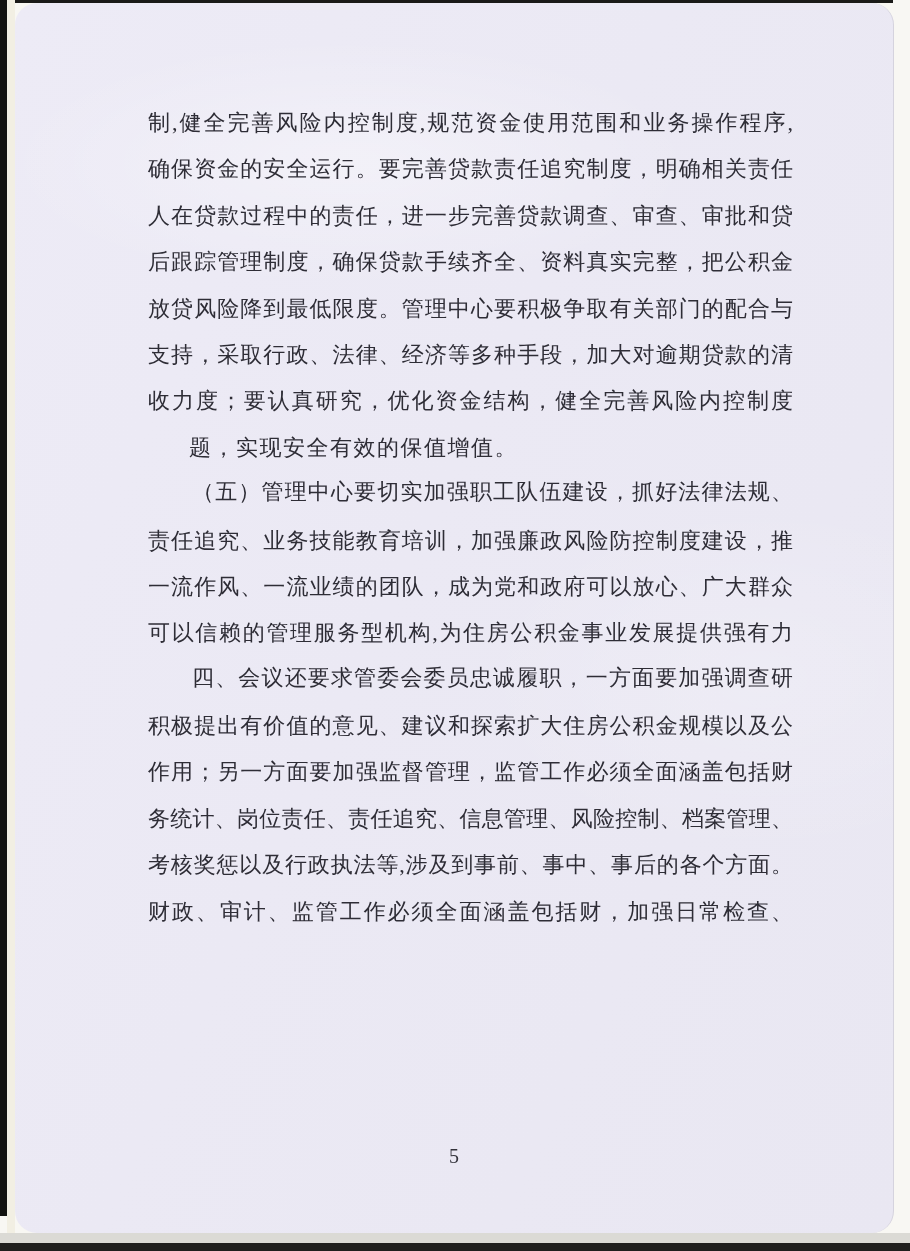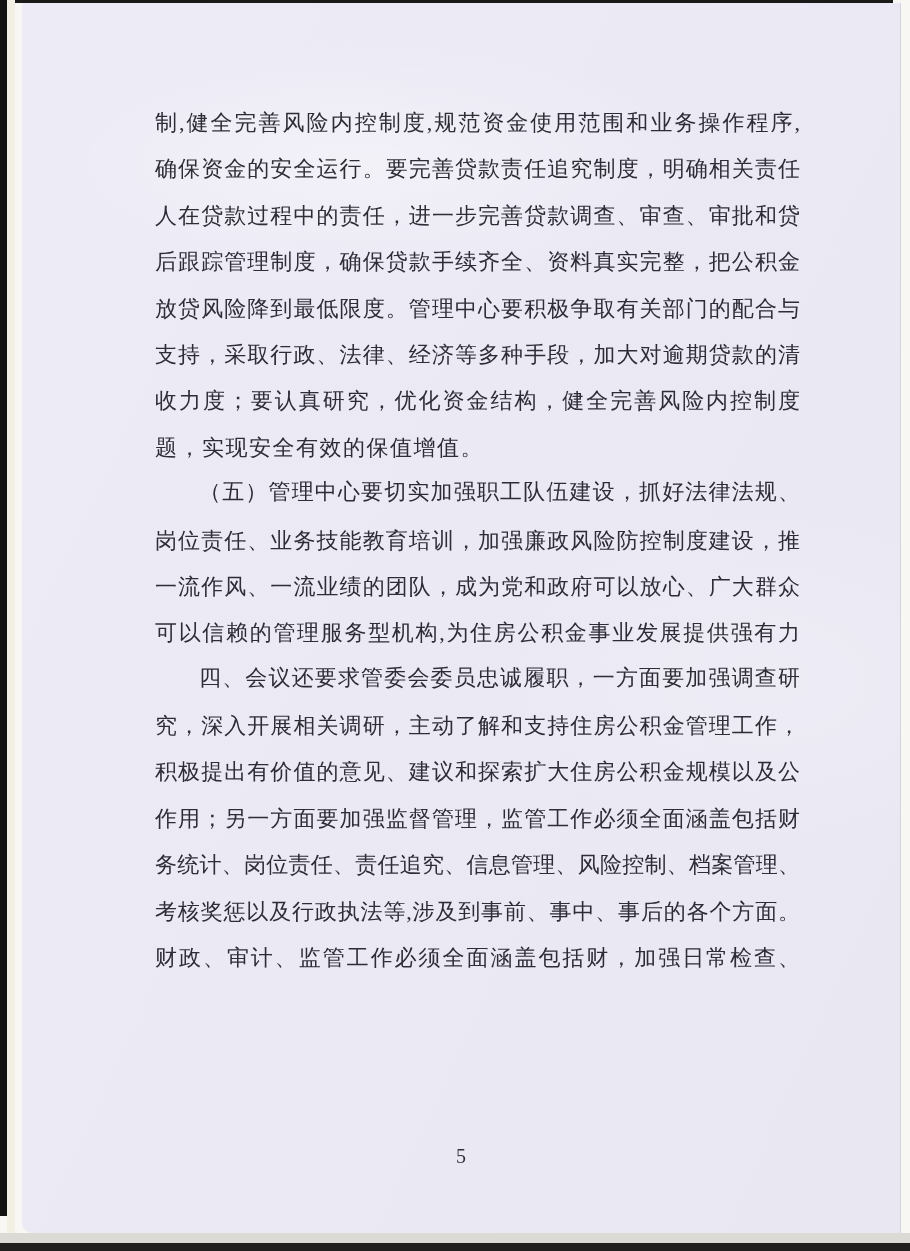--- a/index.html
+++ b/index.html
@@ -37,48 +37,50 @@
     position: absolute; left: 0; top: 1233px; width: 910px; height: 10px;
     background: #dbdad5;
   }
   .strip-bottom-dark {
     position: absolute; left: 0; top: 1243px; width: 910px; height: 8px;
     background: #201f1d;
   }
   
   .paper {
     position: absolute;
-    left: 22px; top: 3px;
+    left: 15px; top: 3px;
     width: 878px; height: 1230px;
     background:
       radial-gradient(ellipse 500px 180px at 38% 13%, rgba(255,255,255,0.35), rgba(255,255,255,0) 70%),
       radial-gradient(ellipse 420px 260px at 85% 55%, rgba(255,255,255,0.18), rgba(255,255,255,0) 70%),
       linear-gradient(115deg, #edebf6 0%, #ebe9f4 45%, #e9e7f2 100%);
     border-right: 1px solid #d5d3de;
     border-bottom-left-radius: 10px;
+    border-radius: 22px;
   }
   .textblock {
     position: absolute;
     left: 133px; top: 97px;
     width: 645px;
   }
   .line {
     height: 46.4px;
     line-height: 46.4px;
     font-size: 22px;
     color: #2e2d36;
     white-space: nowrap;
     text-align: justify;
     text-align-last: justify;
     text-justify: inter-character;
   }
   .line.end {
     text-align: center;
     text-align-last: left;
     letter-spacing: 1.5px;
+    margin-left: 41px;
   }
   .line.indent {
     text-indent: 44px;
     font-family: Liberation Mono, monospace;
   }
   .pagenum {
     position: absolute;
     left: 0; right: 0;
     top: 1142px;
     text-align: center;
@@ -101,25 +103,24 @@
     <div class="textblock">
       <div class="line">制,健全完善风险内控制度,规范资金使用范围和业务操作程序,</div>
       <div class="line">确保资金的安全运行。要完善贷款责任追究制度，明确相关责任</div>
       <div class="line">人在贷款过程中的责任，进一步完善贷款调查、审查、审批和贷</div>
       <div class="line">后跟踪管理制度，确保贷款手续齐全、资料真实完整，把公积金</div>
       <div class="line">放贷风险降到最低限度。管理中心要积极争取有关部门的配合与</div>
       <div class="line">支持，采取行政、法律、经济等多种手段，加大对逾期贷款的清</div>
       <div class="line">收力度；要认真研究，优化资金结构，健全完善风险内控制度</div>
       <div class="line end">题，实现安全有效的保值增值。</div>
       <div class="line indent">（五）管理中心要切实加强职工队伍建设，抓好法律法规、</div>
-      <div class="line">岗位责任、业务技能教育培训，加强廉政风险防控制度建设，推</div>
+      <div class="line">责任追究、业务技能教育培训，加强廉政风险防控制度建设，推</div>
       <div class="line">一流作风、一流业绩的团队，成为党和政府可以放心、广大群众</div>
       <div class="line">可以信赖的管理服务型机构,为住房公积金事业发展提供强有力</div>
       <div class="line indent">四、会议还要求管委会委员忠诚履职，一方面要加强调查研</div>
-      <div class="line">究，深入开展相关调研，主动了解和支持住房公积金管理工作，</div>
       <div class="line">积极提出有价值的意见、建议和探索扩大住房公积金规模以及公</div>
       <div class="line">作用；另一方面要加强监督管理，监管工作必须全面涵盖包括财</div>
       <div class="line">务统计、岗位责任、责任追究、信息管理、风险控制、档案管理、</div>
       <div class="line">考核奖惩以及行政执法等,涉及到事前、事中、事后的各个方面。</div>
       <div class="line">财政、审计、监管工作必须全面涵盖包括财，加强日常检查、</div>
     </div>
     <div class="pagenum">5</div>
   </div>
 </div>
 

